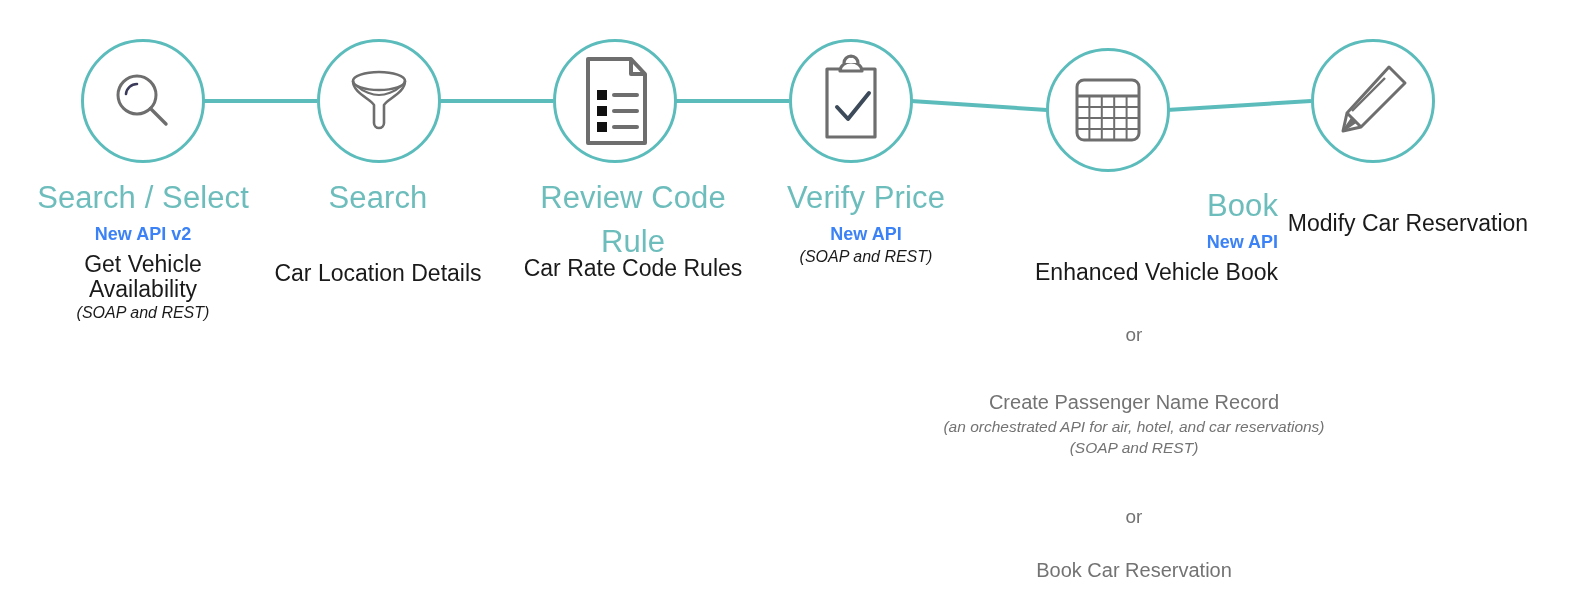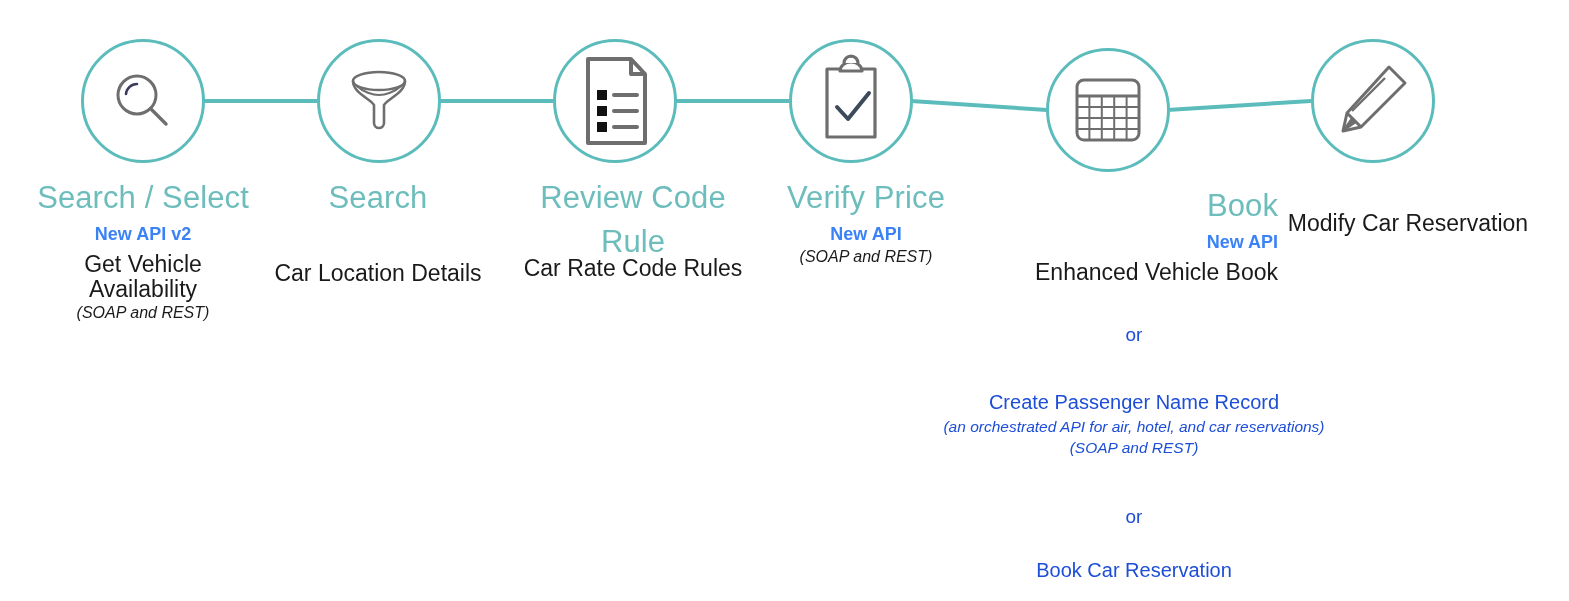--- a/index.html
+++ b/index.html
@@ -82,21 +82,21 @@
     color: #1a1a1a;
     font-size: 16px;
     font-style: italic;
     line-height: 21px;
   }
 
   
   .alt-block {
     position: absolute;
     text-align: center;
-    color: #1d4ed8;
+    color: #737373;
   }
   .alt-or {
     font-size: 19px;
     line-height: 25px;
   }
   .alt-name {
     font-size: 20px;
     line-height: 27px;
   }
   .alt-note {

